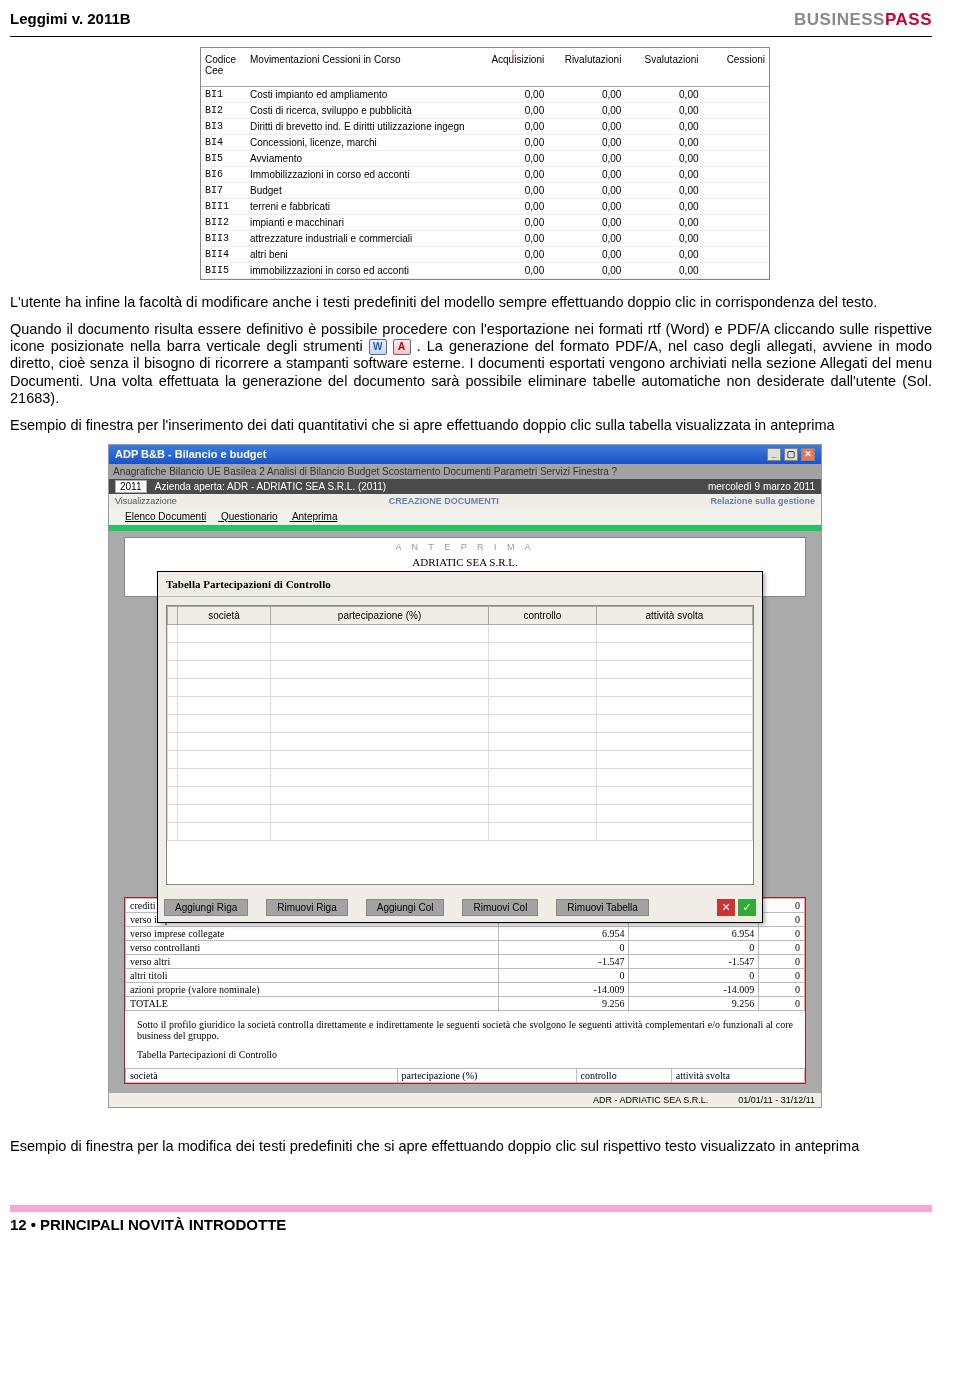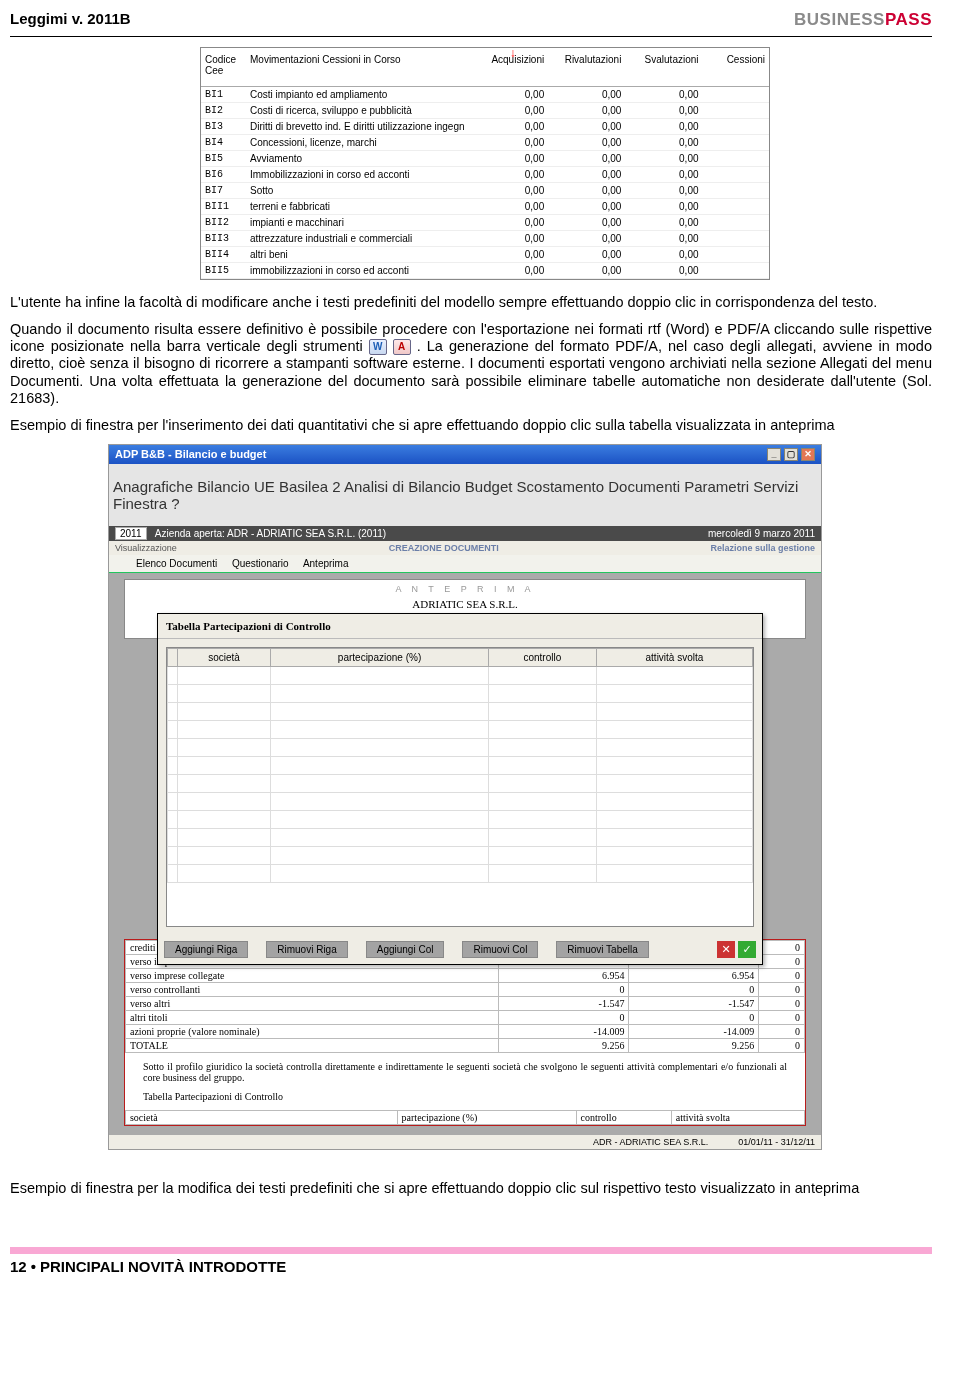--- a/index.html
+++ b/index.html
@@ -24,26 +24,26 @@
   .body-text { font-size: 14.5px; line-height: 1.18; text-align: justify; margin: 10px 0; }
   .body-text .inline-icon { display:inline-block; width:18px; height:16px; vertical-align:middle; border:1px solid #668; font-size:10px; text-align:center; line-height:14px; border-radius:2px;}
   .ic-word{ color:#1a5db6; font-weight:bold; background:linear-gradient(#e8f0ff,#c8d8f0);}
   .ic-pdf{ color:#b00; font-weight:bold; background:linear-gradient(#ffe8e8,#f0c8c8);}
   
   .shot-outer { margin: 6px 0 10px 98px; width: 714px; border: 1px solid #999;}
   .shot-title { background: linear-gradient(#3b7de0, #1b52c4); color: #fff; font-size: 11px; font-weight: bold; padding: 3px 6px; display:flex; justify-content:space-between;}
   .shot-title .winbtn { display:flex; gap:3px;}
   .shot-title .winbtn span{ width:14px; height:13px; background:#e3e0d8; border:1px solid #8a8570; display:inline-block; font-size:9px; text-align:center; line-height:11px; color:#333;}
   .shot-title .winbtn span.cls{ background:#e47755; color:#fff;}
-  .shot-menu { background: #e5e5e5; font-size: 15px; padding: 14px 4px; color:#333;}
+  .shot-menu { background: #a3a3a3; font-size: 10px; padding: 2px 4px; color:#333;}
   .shot-topbar { background: #4a4a4a; color:#fff; font-size:10px; padding:2px 6px; display:flex; justify-content:space-between;}
   .shot-topbar .yr{ background:#fff; color:#000; padding:0 4px; border:1px solid #aaa; margin-right:6px;}
   .shot-tabs { background:#efede5; font-size:9px; padding:2px 6px; display:flex; justify-content:space-between;}
   .shot-tabs .l{ color:#555;} .shot-tabs .c{ color:#6b7fa8; font-weight:bold;} .shot-tabs .r{ color:#6b7fa8; font-weight:bold;}
-  .shot-subtabs{ background:#f2f2ec; font-size:10px; padding:3px 27px; border-bottom:1px solid #22c55e;}
+  .shot-subtabs{ background:#f2f2ec; font-size:10px; padding:3px 16px; border-bottom:6px solid #22c55e;text-decoration:underline;}
   .shot-subtabs span{ margin-right:12px;}
   .preview-bg{ background:#aaa; padding:6px 8px 8px 8px; position:relative;}
   .shot-content{ position:relative;}
   
   .doc-page{ background:#fff; margin:0 auto; width:98%; border:1px solid #888; padding:4px 8px; min-height:60px;}
   .doc-page .ant{ text-align:center; font-size:9px; letter-spacing:4px; color:#999; margin-bottom:4px;}
   .doc-page .co{ text-align:center; font-size:11px; font-family:serif;}
   
   .modal{ position:absolute; top:40px; left:48px; width:606px; background:#efede5; border:1px solid #000; box-shadow:2px 2px 4px rgba(0,0,0,0.3);}
   .modal .mt{ background:#efede5; font-size:11px; font-weight:bold; padding:6px 8px; border-bottom:1px solid #bbb; font-family:serif;}
@@ -54,21 +54,21 @@
   .modal .mbtns{ padding:6px; display:flex; gap:18px; align-items:center;}
   .modal .mbtns button{ font-size:10px; padding:2px 10px; background:#a3a3a3; border:1px solid #888;}
   .modal .mbtns .rbtn{ margin-left:auto; display:flex; gap:3px;}
   .modal .mbtns .rbtn span{ width:18px; height:17px; display:inline-block; text-align:center; line-height:16px; color:#fff; font-size:11px;}
   .modal .mbtns .rbtn .x{ background:#c33;} .modal .mbtns .rbtn .v{ background:#3a3;}
   
   .below-modal{ margin-top:300px; background:#fff; border:1px solid #b91c1c; font-size:10px;}
   .below-modal table{ width:100%; border-collapse:collapse; font-family:serif;}
   .below-modal td{ border:1px solid #bbb; padding:1px 4px;}
   .below-modal td.n{ text-align:right;}
-  .below-para{ font-size:10px; font-family:serif; padding:8px 18px; text-align:justify;}
+  .below-para{ font-size:10px; font-family:serif; padding:8px 12px; text-align:justify;}
   .status{ background:#efede5; font-size:9px; padding:2px 6px; display:flex; justify-content:flex-end; gap:30px; border-top:1px solid #aaa;}
   
   .footer{ border-top:7px solid #f9a8d4; margin-top:50px; padding-top:4px; font-size:15px; font-weight:bold;}
   .footer .bullet{ margin:0 4px;}
 </style>
 </head>
 <body>
 
 <div class="page">
   <div class="header">
@@ -143,21 +143,21 @@
           <tr>
             <td>BI6</td>
             <td>Immobilizzazioni in corso ed acconti</td>
             <td class="num">0,00</td>
             <td class="num">0,00</td>
             <td class="num">0,00</td>
             <td class="num"></td>
           </tr>
           <tr>
             <td>BI7</td>
-            <td>Sotto</td>
+            <td>Budget</td>
             <td class="num">0,00</td>
             <td class="num">0,00</td>
             <td class="num">0,00</td>
             <td class="num"></td>
           </tr>
           <tr>
             <td>BII1</td>
             <td>terreni e fabbricati</td>
             <td class="num">0,00</td>
             <td class="num">0,00</td>

